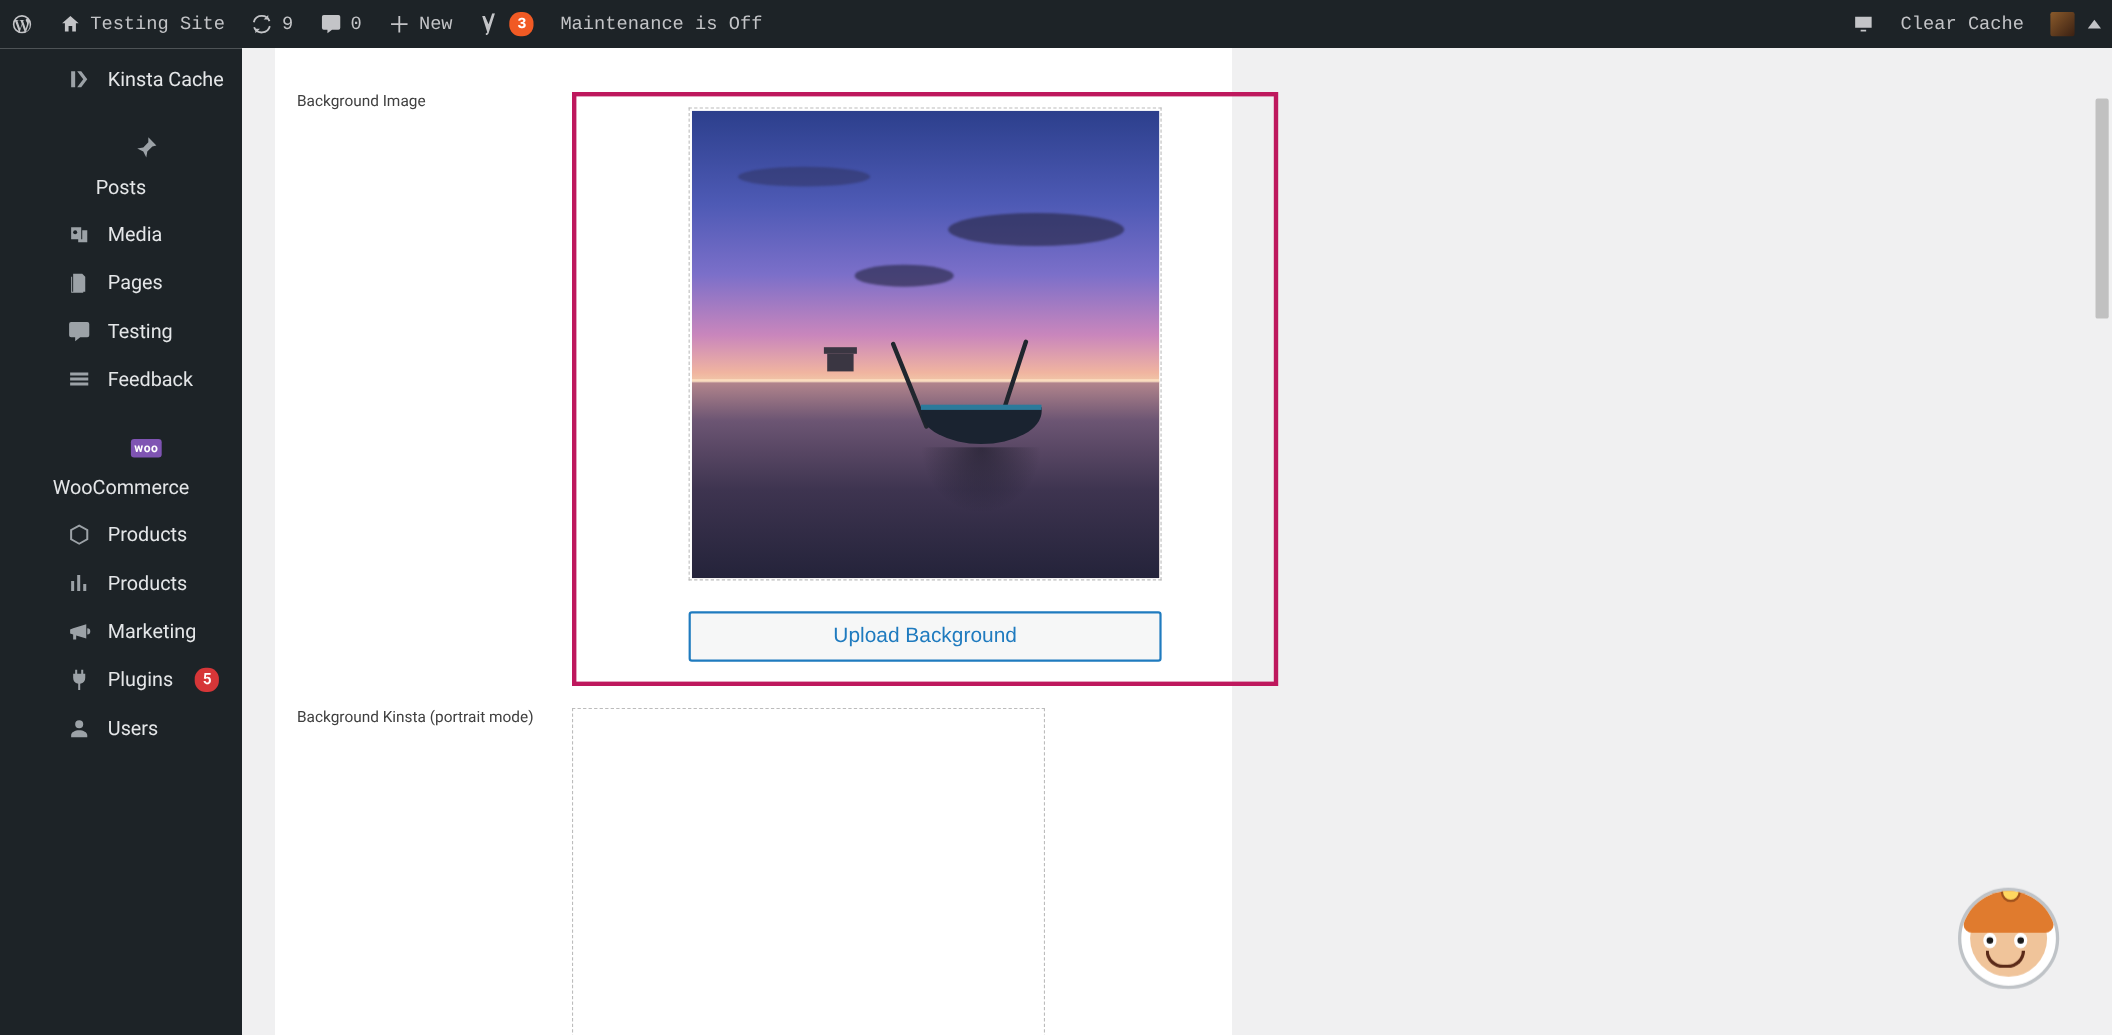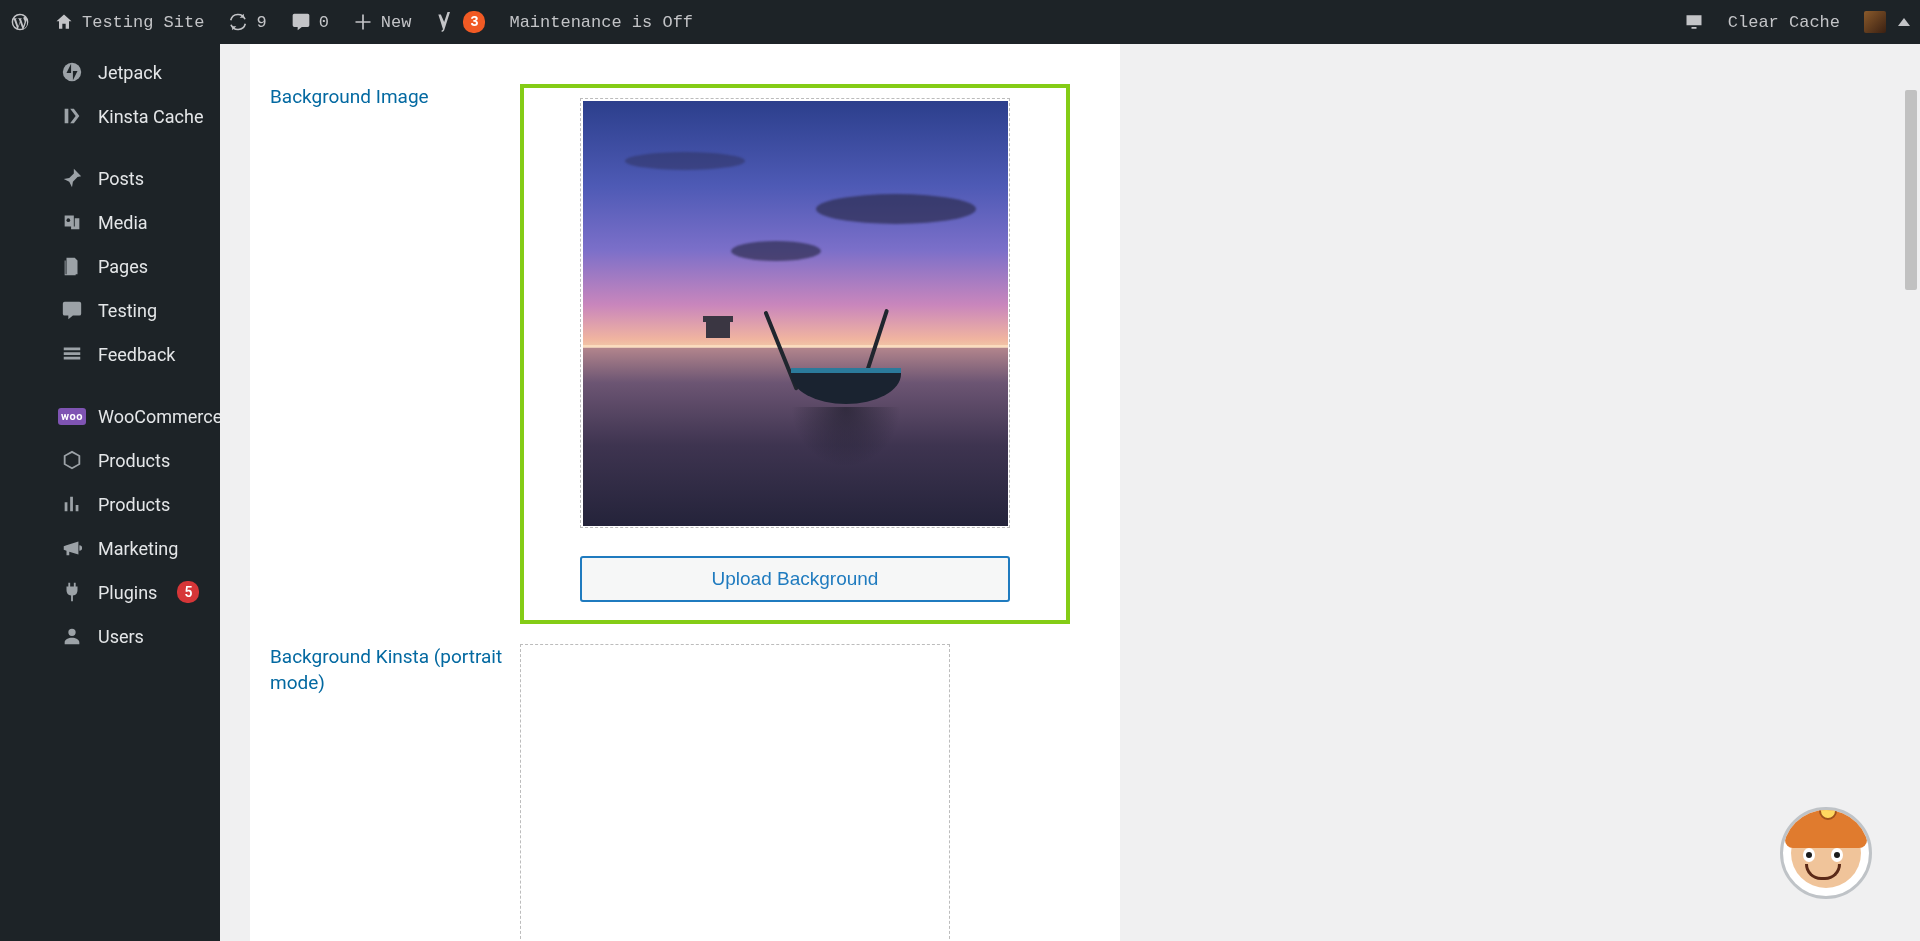--- a/index.html
+++ b/index.html
@@ -47,21 +47,21 @@
     width: 220px; background: #1d2327; color: #c3c4c7;
     padding-top: 6px;
     font-size: 18px;
   }
   .menu-item {
     display: flex; align-items: center; gap: 14px;
     padding: 10px 14px; cursor: pointer; color: #e4e6e8;
   }
   .menu-item .mi-icon { width: 24px; height: 24px; display: inline-flex; align-items: center; justify-content: center; margin-left: 46px; }
   .menu-item .mi-icon svg { width: 22px; height: 22px; fill: #9ca2a7; }
-  .menu-item.group-start { margin-top: 18px; }
+  .menu-item.group-start { margin-top: 18px; flex-direction: column; }
   .menu-badge {
     display: inline-flex; align-items: center; justify-content: center;
     background: #d63638; color: #fff; border-radius: 10px;
     min-width: 22px; height: 22px; font-size: 14px; font-weight: 600; padding: 0 6px;
     margin-left: 6px;
   }
   .menu-woo {
     background: #7f54b3; color: #fff; font-size: 11px; font-weight: 700;
     border-radius: 3px; padding: 2px 3px; letter-spacing: 0.5px;
   }
@@ -76,27 +76,27 @@
     width: 870px;
     background: #fff;
     padding: 20px 0 30px 0;
   }
   .field-row {
     display: flex; align-items: flex-start;
     padding: 20px 20px 0 20px;
   }
   .field-label {
     width: 250px; flex: 0 0 250px;
-    font-size: 19px; color: #0369a1; line-height: 1.35;
+    font-size: 14px; color: #404040; line-height: 1.35;
   }
   .field-body { flex: 1; }
   .highlight-box {
-    border: 4px solid #84cc16;
+    border: 4px solid #be185d;
     padding: 10px 48px 18px 48px;
-    width: 550px;
+    width: 642px;
   }
   .thumb-wrap {
     width: 430px; height: 430px;
     border: 1px dashed #bcbcbc;
     display: flex; align-items: center; justify-content: center;
     margin: 0 auto 28px auto;
   }
   .thumb-img {
     width: 425px; height: 425px; position: relative; overflow: hidden;
   }
@@ -244,29 +244,20 @@
     </div>
     <div class="ab-item">
       <span class="ab-avatar"></span>
       <span class="ab-tri"></span>
     </div>
   </div>
 </div>
 
 <nav class="sidebar">
 
-  <div class="menu-item">
-    <span class="mi-icon">
-      <svg viewBox="0 0 24 24">
-          <circle cx="12" cy="12" r="10" fill="#9ca2a7"></circle>
-          <path d="M11 3v10H6zM13 21V11h5z" fill="#1d2327"></path>
-        </svg>
-    </span>
-    <span>Jetpack</span>
-  </div>
 
   <div class="menu-item">
     <span class="mi-icon">
       <svg viewBox="0 0 24 24">
           <path d="M4 4h4v16H4zM10 4h4l6 8-6 8h-4l6-8z"></path>
         </svg>
     </span>
     <span>Kinsta Cache</span>
   </div>
 

